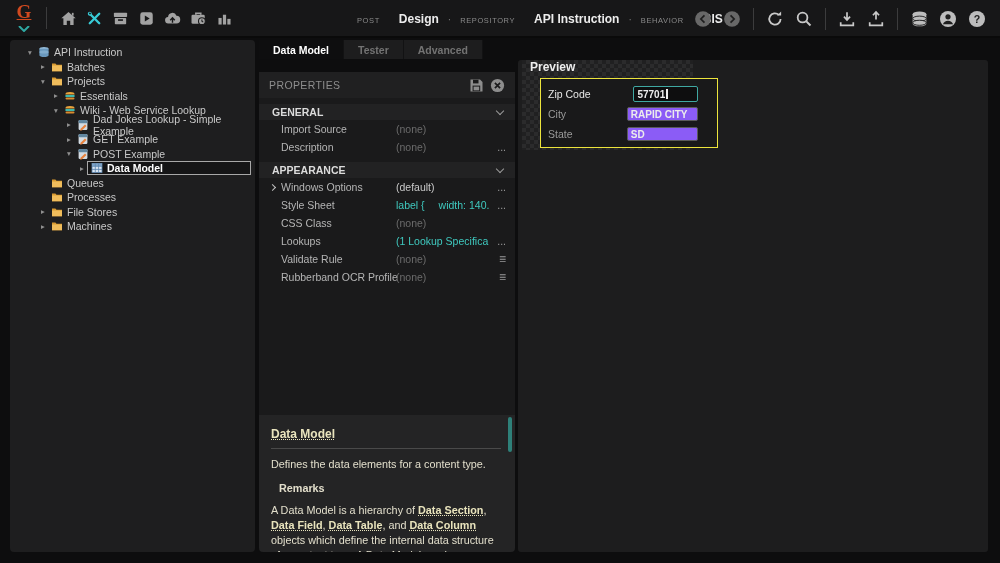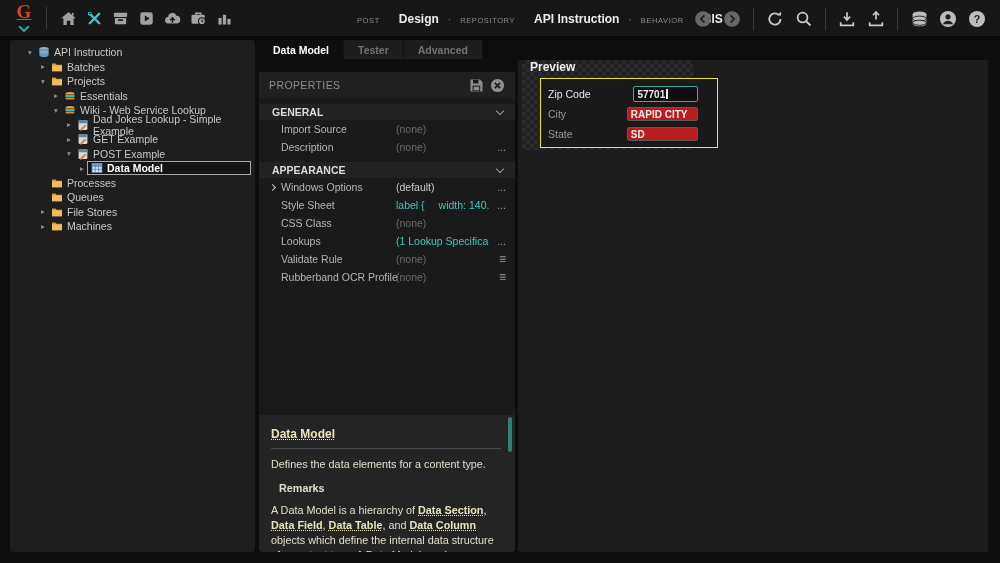--- a/index.html
+++ b/index.html
@@ -88,21 +88,21 @@
              background-image:
                linear-gradient(45deg,#2b2b2c 25%,transparent 25%,transparent 75%,#2b2b2c 75%),
                linear-gradient(45deg,#2b2b2c 25%,transparent 25%,transparent 75%,#2b2b2c 75%);
              background-size:8px 8px; background-position:0 0,4px 4px; }
   .preview-title { position:absolute; left:12px; top:0; font-size:12px; font-weight:bold; color:#ededed; }
   .preview-box { position:absolute; left:22px; top:18px; width:178px; height:70px;
                  border:1.5px solid #ece43c; background:#19191a; padding:3px 19px 0 7px; }
   .pv-row { display:flex; align-items:center; height:16px; margin-top:4px; }
   .pv-label { width:86px; font-size:10.5px; color:#9a9a9a; }
   .pv-label.focused { color:#e6e6e6; }
-  .pv-input { height:14px; width:77px; background:#b91c1c; border:1px solid #5a5a5a; border-radius:2px;
+  .pv-input { height:14px; width:77px; background:#8b5cf6; border:1px solid #5a5a5a; border-radius:2px;
               color:#ececec; font-size:10px; font-weight:bold; display:flex; align-items:center;
               padding:0 3px; cursor:text; }
   .pv-input.focused { width:65px; height:16px; border-color:#3fa8a2; background:#0e0e0f; }
   .caret { display:inline-block; width:1.5px; height:10px; background:#f0f0f0; margin-left:1px; }
 </style>
 </head>
 <body>
 
 <div class="topbar">
   <div class="logo">
@@ -362,33 +362,33 @@
     </div>
     <div class="tree-row" style="padding-left: 28px;">
       <span class="tree-exp"></span>
       <span class="tree-body">
         <span class="tree-ico">
           <svg width="12" height="12" viewBox="0 0 12 12">
             <path d="M1 2.4h3.4l1.1 1.3H11v6.6H1z" fill="#d99a31"></path>
             <path d="M1 4.4h10v5.9H1z" fill="#f0bd5c"></path>
           </svg>
         </span>
-        <span class="tree-label">Processes</span>
+        <span class="tree-label">Queues</span>
       </span>
     </div>
     <div class="tree-row" style="padding-left: 28px;">
       <span class="tree-exp"></span>
       <span class="tree-body">
         <span class="tree-ico">
           <svg width="12" height="12" viewBox="0 0 12 12">
             <path d="M1 2.4h3.4l1.1 1.3H11v6.6H1z" fill="#d99a31"></path>
             <path d="M1 4.4h10v5.9H1z" fill="#f0bd5c"></path>
           </svg>
         </span>
-        <span class="tree-label">Queues</span>
+        <span class="tree-label">Processes</span>
       </span>
     </div>
     <div class="tree-row" style="padding-left: 28px;">
       <span class="tree-exp">▸</span>
       <span class="tree-body">
         <span class="tree-ico">
           <svg width="12" height="12" viewBox="0 0 12 12">
             <path d="M1 2.4h3.4l1.1 1.3H11v6.6H1z" fill="#d99a31"></path>
             <path d="M1 4.4h10v5.9H1z" fill="#f0bd5c"></path>
           </svg>

